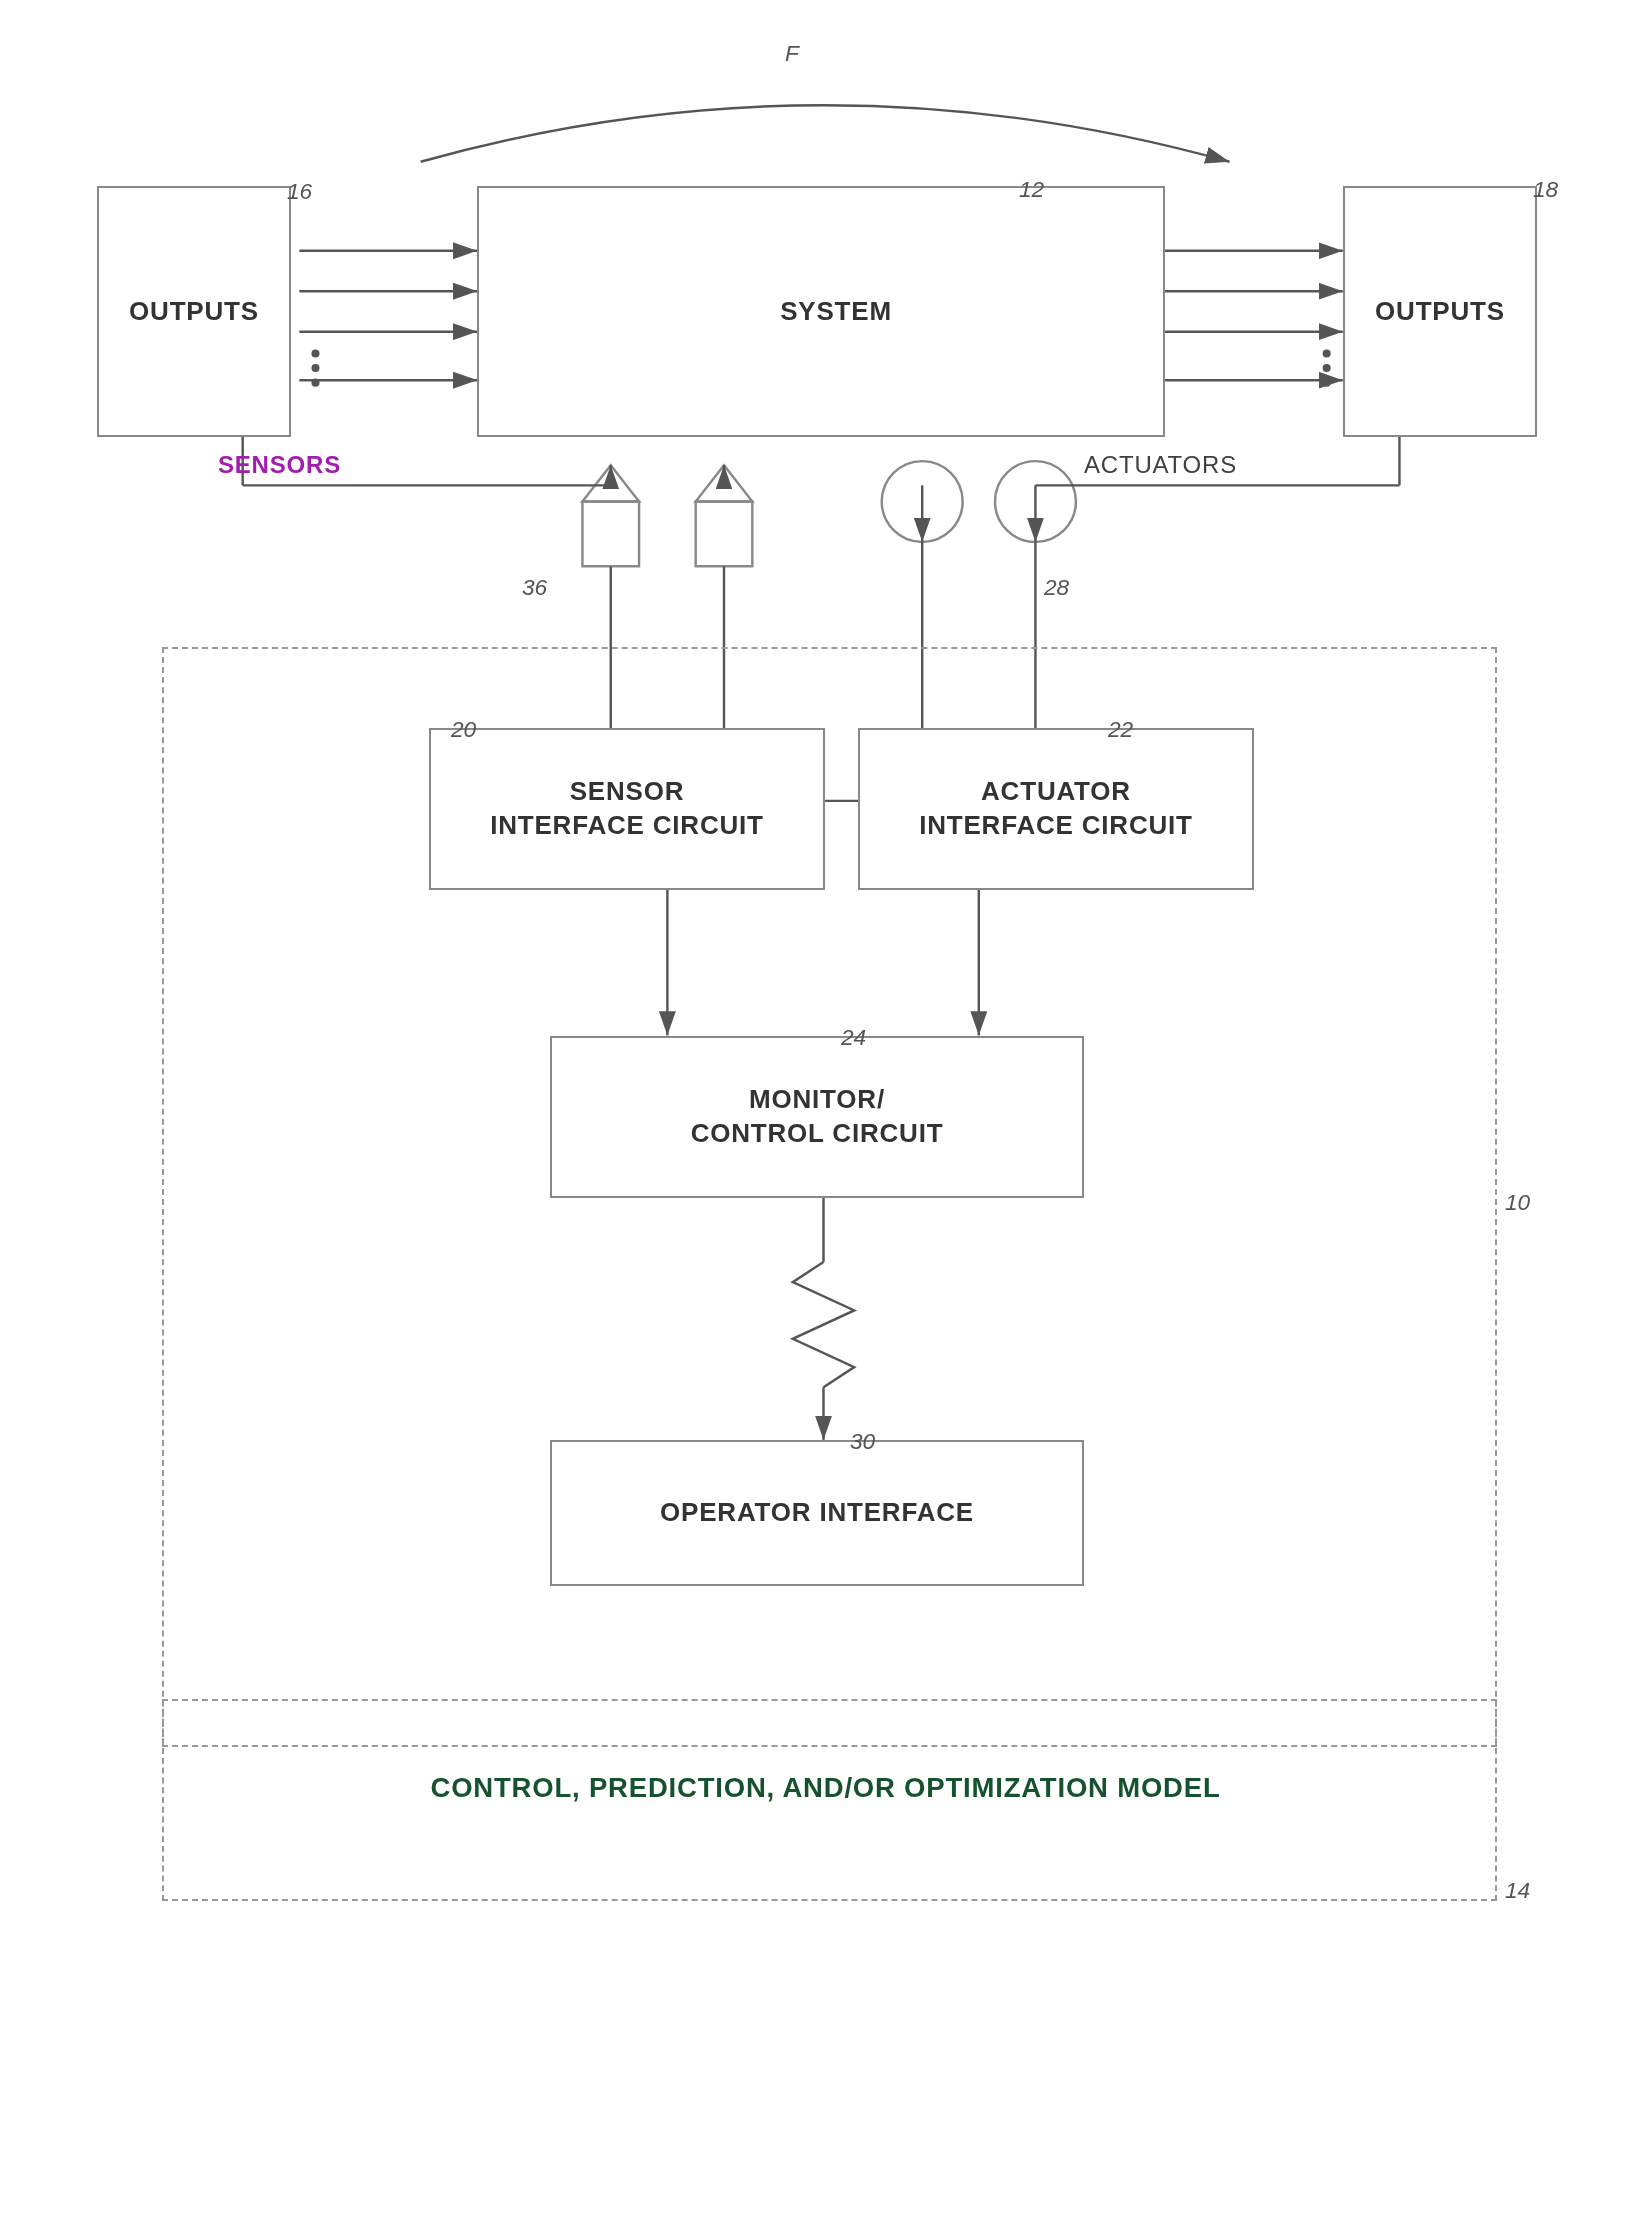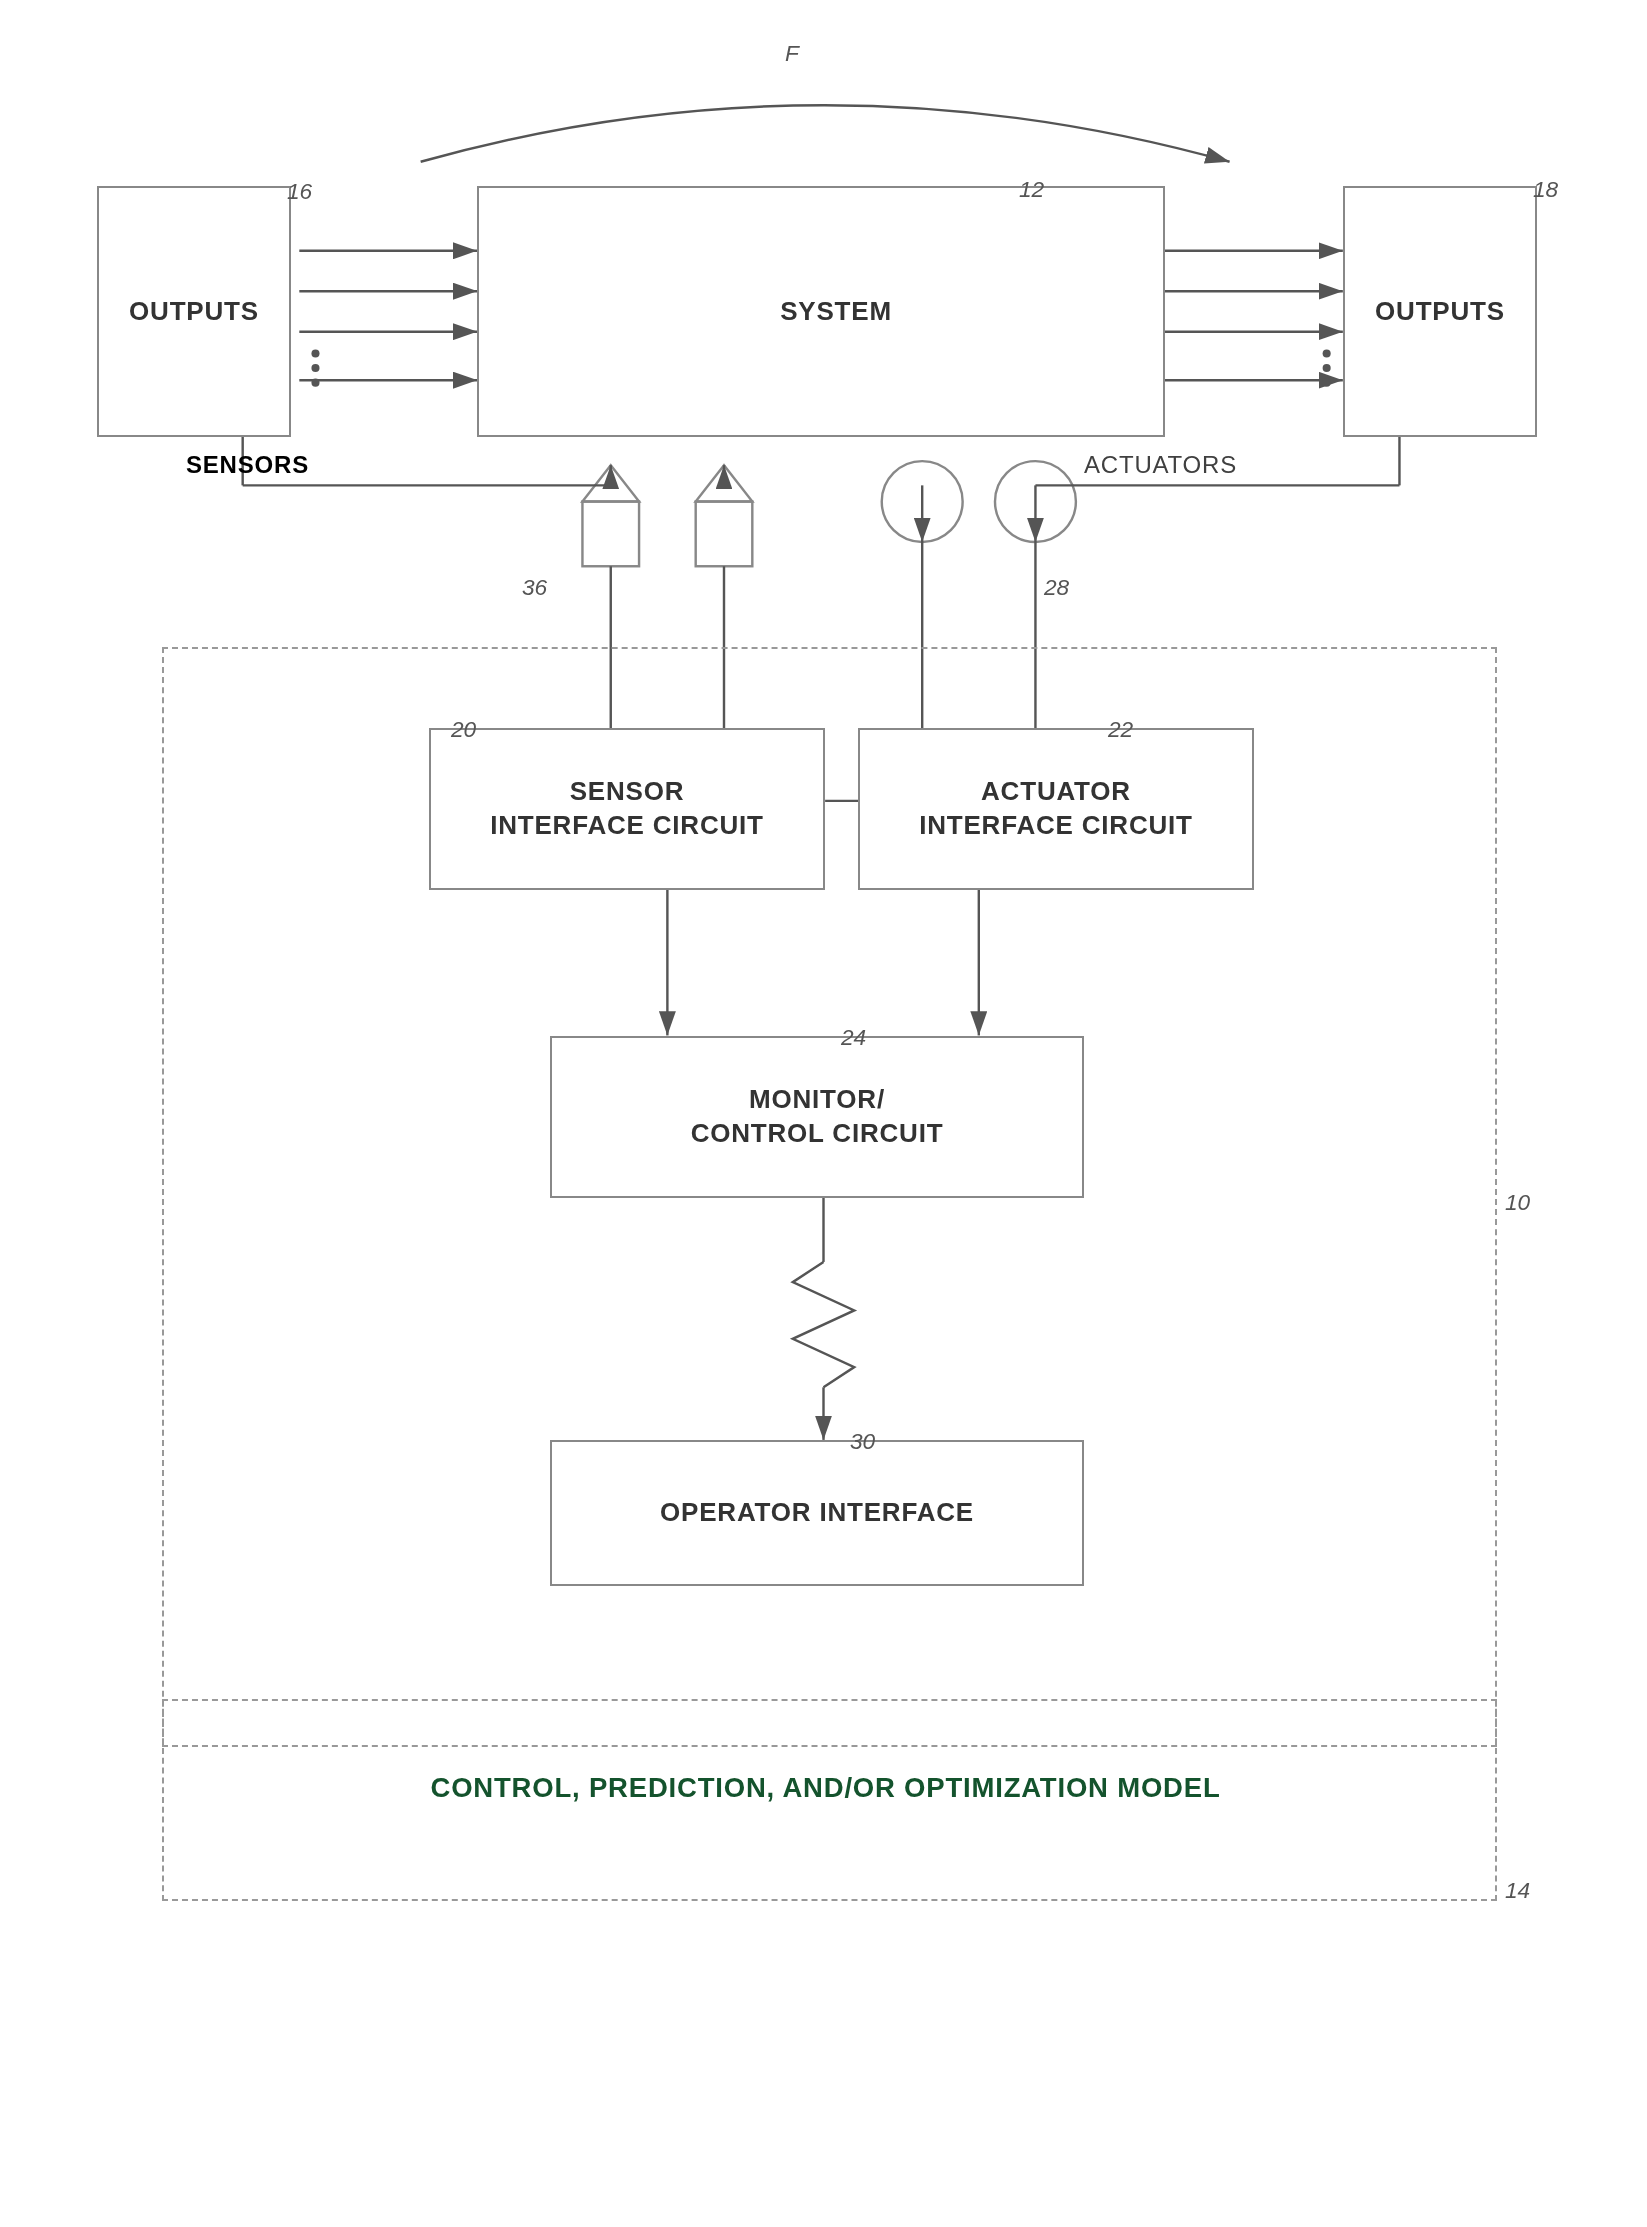--- a/index.html
+++ b/index.html
@@ -135,21 +135,21 @@
   <div class="box" style="left:477px; top:186px; width:688px; height:251px;padding-left:30px;">
     <span class="box-label">SYSTEM</span>
   </div>
   <div class="ref-num" style="top:176px; left:1019px;">12</div>
 
   <div class="box" style="left:1343px; top:186px; width:194px; height:251px;">
     <span class="box-label">OUTPUTS</span>
   </div>
   <div class="ref-num" style="top:176px; left:1533px;">18</div>
 
-  <div style="position:absolute; top:451px; left:186px; font-size:24px; color:#000000; font-weight:600; letter-spacing:0.8px;">SENSORS</div>
+  <div style="position:absolute; top:451px; left:218px; font-size:24px; color:#a21caf; font-weight:600; letter-spacing:0.8px;">SENSORS</div>
 
   <div style="position:absolute; top:451px; left:1084px; font-size:24px; color:#404040; font-weight:400; letter-spacing:0.8px;">ACTUATORS</div>
 
   <div class="ref-num" style="top:574px; left:522px;">36</div>
 
   <div class="ref-num" style="top:574px; left:1044px;">28</div>
 
   <div class="dashed-box" style="left:162px; top:647px; width:1335px; height:1100px;"></div>
   <div class="ref-num" style="top:1189px; left:1505px;">10</div>
 

